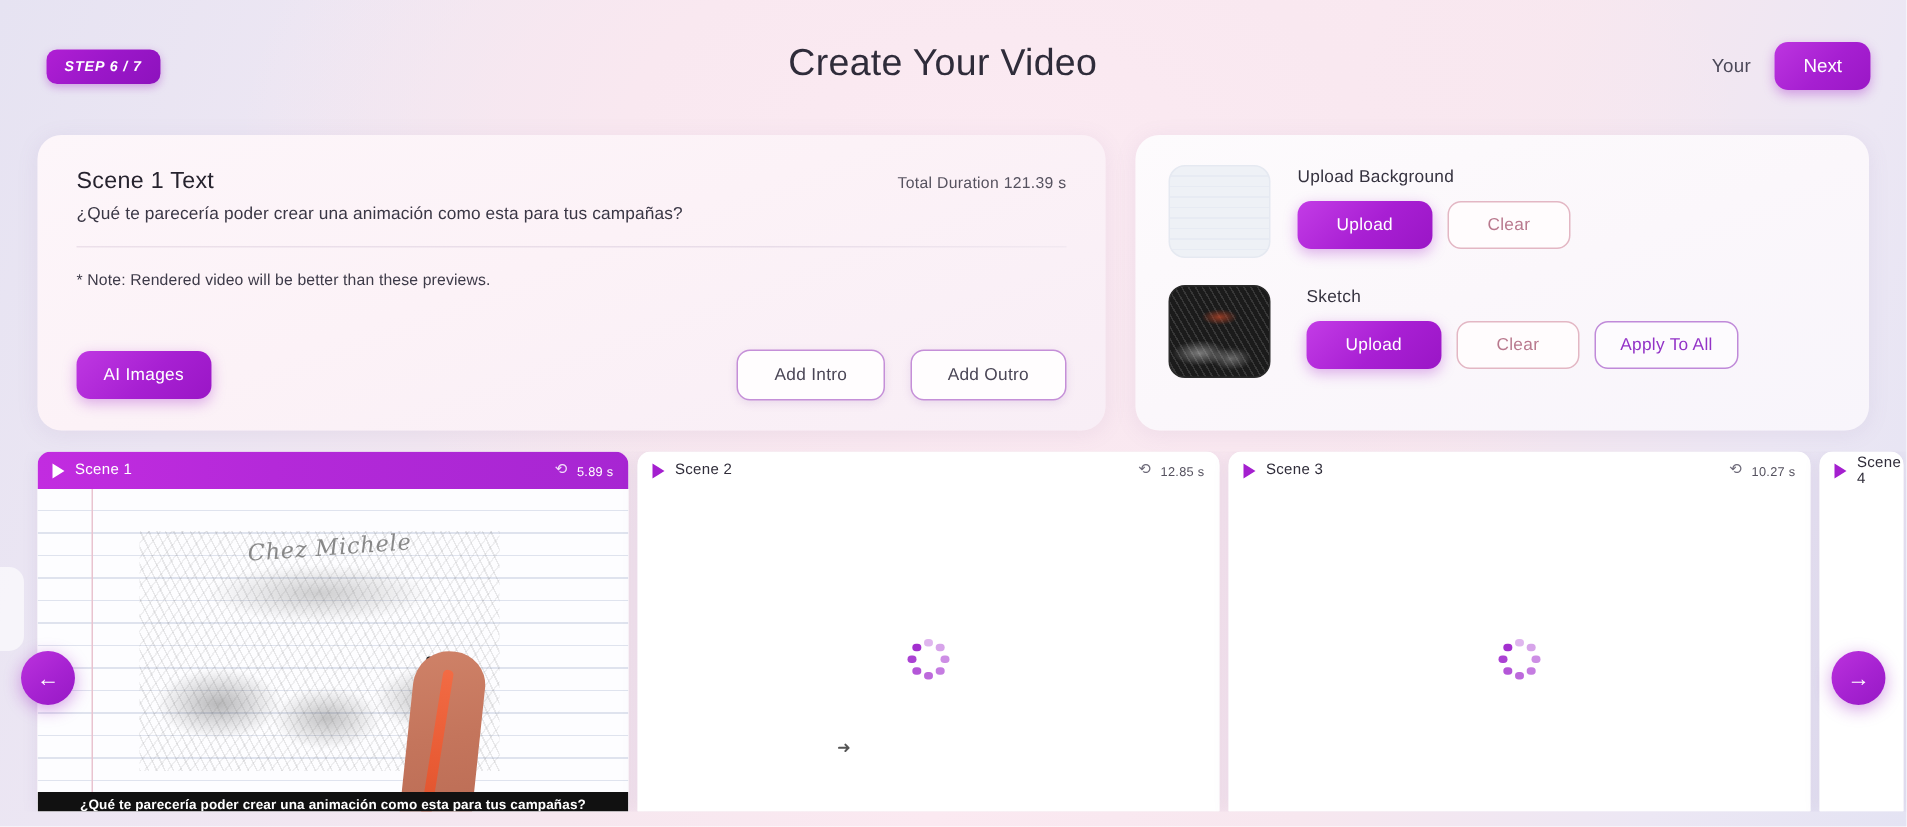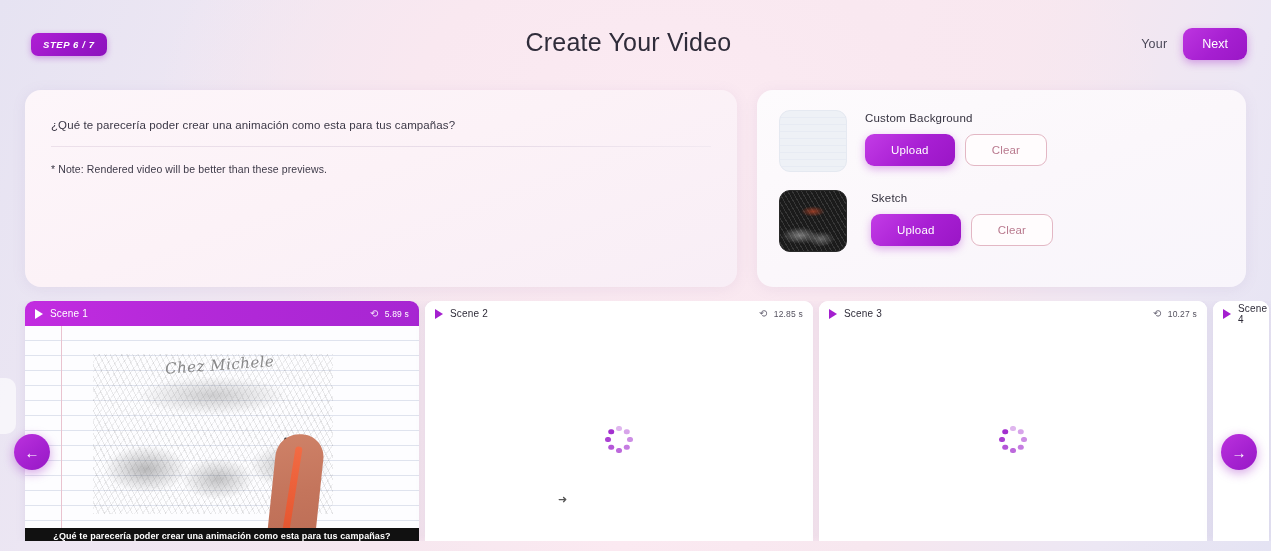--- a/index.html
+++ b/index.html
@@ -433,52 +433,66 @@
   <div class="page-title">Create Your Video</div>
   <div class="header-actions">
     <span class="back-link">Your</span>
     <button class="next-btn">Next</button>
   </div>
 </div>
 
 <div class="panels">
 
   <div class="card card-left">
+    <div class="scene-head">
+      <div>
+        <div class="scene-title">Scene 1 Text</div>
+      </div>
+      <div class="total-duration">Total Duration 121.39 s</div>
+    </div>
     <div class="scene-text">¿Qué te parecería poder crear una animación como esta para tus campañas?</div>
     <div class="divider"></div>
     <div class="note">* Note: Rendered video will be better than these previews.</div>
 
+    <div class="left-actions">
+      <button class="btn btn-filled ai-images">AI Images</button>
+      <div class="outro-group">
+        <button class="btn btn-outline-purple">Add Intro</button>
+        <button class="btn btn-outline-purple">Add Outro</button>
+      </div>
+    </div>
   </div>
 
   <div class="card card-right">
 
     <div class="asset-row">
       <div class="thumb thumb-empty"></div>
       <div class="asset-body">
-        <div class="asset-label">Custom Background</div>
+        <div class="asset-label">Upload Background</div>
         <div class="asset-buttons">
           <button class="btn btn-upload">Upload</button>
           <button class="btn btn-clear">Clear</button>
         </div>
       </div>
     </div>
 
     <div class="asset-row">
       <div class="thumb thumb-sketch">
         <div style="position:absolute;inset:0;background:
              radial-gradient(ellipse 26px 12px at 30% 74%, rgba(200,200,200,.55), rgba(0,0,0,0) 70%),
              radial-gradient(ellipse 20px 11px at 62% 80%, rgba(180,180,180,.5), rgba(0,0,0,0) 70%),
              radial-gradient(ellipse 16px 7px at 50% 34%, rgba(190,70,40,.75), rgba(0,0,0,0) 75%),
              repeating-linear-gradient(60deg, rgba(255,255,255,.12) 0 1px, rgba(0,0,0,0) 1px 4px);"></div>
       </div>
       <div class="asset-body">
         <div class="asset-label">Sketch</div>
         <div class="asset-buttons">
           <button class="btn btn-upload">Upload</button>
           <button class="btn btn-clear">Clear</button>
+          <button class="btn btn-apply">Apply To All</button>
         </div>
       </div>
     </div>
 
   </div>
 </div>
 
 <div class="timeline">
 
   <div class="scene-card sc-1">

